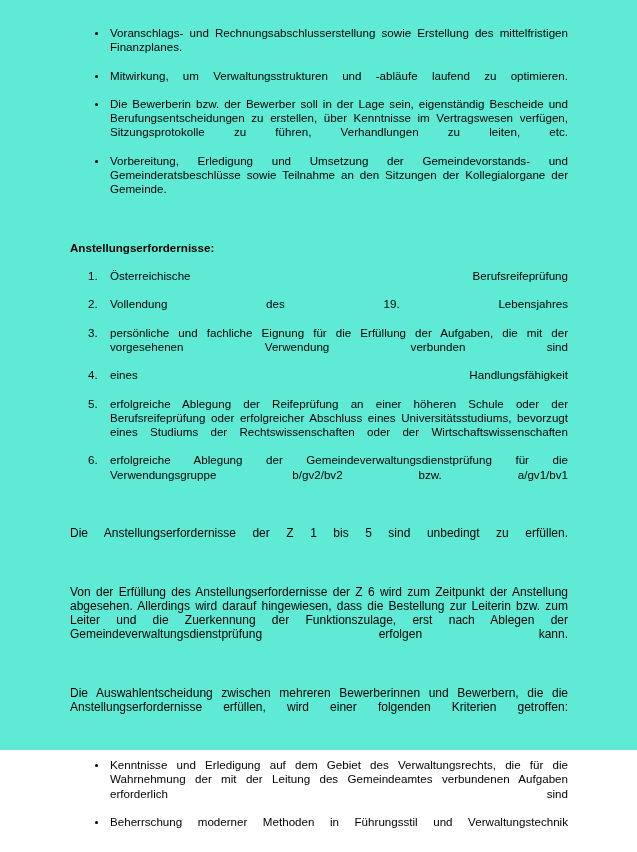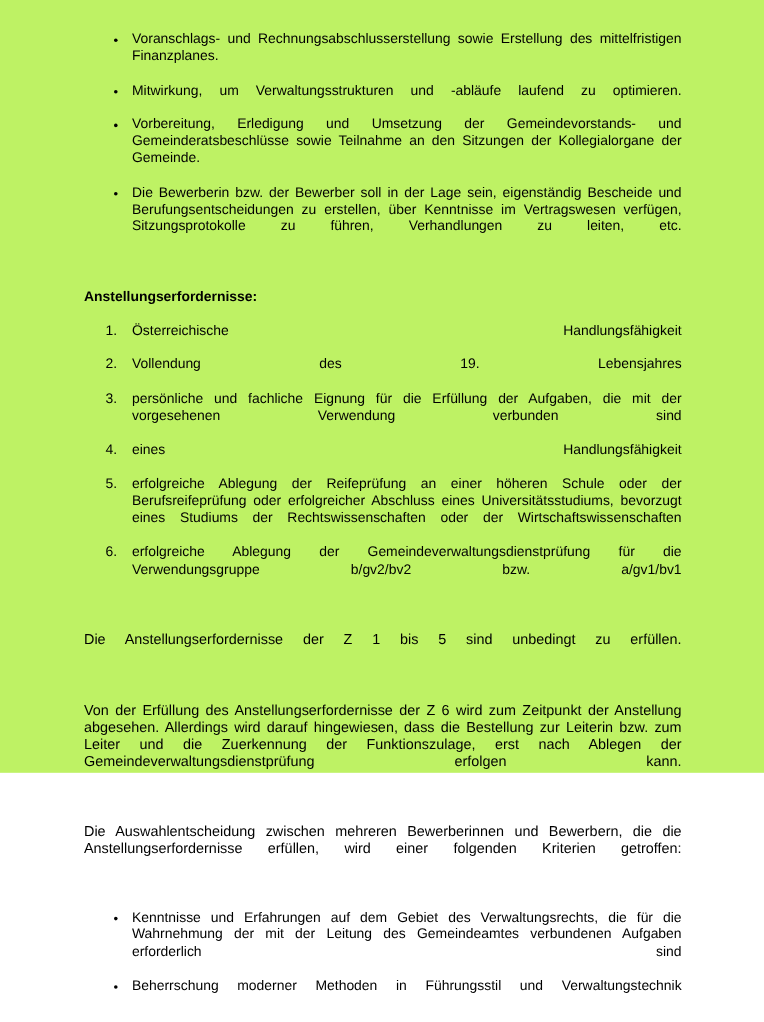--- a/index.html
+++ b/index.html
@@ -12,22 +12,22 @@
     width: 637px;
     height: 852px;
     font-family: "Liberation Sans", sans-serif;
     color: #000000;
     -webkit-font-smoothing: none;
   }
 
   .page {
     position: relative;
     width: 637px;
-    height: 644px;
-    background: #bef264;
+    height: 750px;
+    background: #5eead4;
     box-sizing: border-box;
     padding: 26px 69px 0 70px;
   }
 
   
   .para {
     font-size: 12px;
     line-height: 14.2px;
     text-align: justify;
     text-justify: inter-word;
@@ -133,37 +133,37 @@
 <div class="page">
 
   <ul class="bullets">
     <li>
       <span class="li-text">Voranschlags- und Rechnungsabschlusserstellung sowie Erstellung des mittelfristigen Finanzplanes.</span>
     </li>
     <li>
       <span class="li-text">Mitwirkung, um Verwaltungsstrukturen und -abläufe laufend zu optimieren.</span>
     </li>
     <li>
+      <span class="li-text">Die Bewerberin bzw. der Bewerber soll in der Lage sein, eigenständig Bescheide und Berufungsentscheidungen zu erstellen, über Kenntnisse im Vertragswesen verfügen, Sitzungsprotokolle zu führen, Verhandlungen zu leiten, etc.</span>
+    </li>
+    <li>
       <span class="li-text">Vorbereitung, Erledigung und Umsetzung der Gemeindevorstands- und Gemeinderatsbeschlüsse sowie Teilnahme an den Sitzungen der Kollegialorgane der Gemeinde.</span>
     </li>
-    <li>
-      <span class="li-text">Die Bewerberin bzw. der Bewerber soll in der Lage sein, eigenständig Bescheide und Berufungsentscheidungen zu erstellen, über Kenntnisse im Vertragswesen verfügen, Sitzungsprotokolle zu führen, Verhandlungen zu leiten, etc.</span>
-    </li>
   </ul>
 
   <div class="gap-lg"></div>
   <div class="gap-sm"></div>
 
   <p class="heading">Anstellungserfordernisse:</p>
 
   <div class="gap-sm"></div>
 
   <ol class="numbers">
     <li>
-      <span class="li-text">Österreichische Handlungsfähigkeit</span>
+      <span class="li-text">Österreichische Berufsreifeprüfung</span>
     </li>
     <li>
       <span class="li-text">Vollendung des 19. Lebensjahres</span>
     </li>
     <li>
       <span class="li-text">persönliche und fachliche Eignung für die Erfüllung der Aufgaben, die mit der vorgesehenen Verwendung verbunden sind</span>
     </li>
     <li>
       <span class="li-text">eines Handlungsfähigkeit</span>
     </li>
@@ -194,21 +194,21 @@
 
   <p class="para">
     <span class="p-text">Die Auswahlentscheidung zwischen mehreren Bewerberinnen und Bewerbern, die die Anstellungserfordernisse erfüllen, wird einer folgenden Kriterien getroffen:</span>
   </p>
 
   <div class="gap-lg"></div>
   <div class="gap-sm"></div>
 
   <ul class="bullets">
     <li>
-      <span class="li-text">Kenntnisse und Erfahrungen auf dem Gebiet des Verwaltungsrechts, die für die Wahrnehmung der mit der Leitung des Gemeindeamtes verbundenen Aufgaben erforderlich sind</span>
+      <span class="li-text">Kenntnisse und Erledigung auf dem Gebiet des Verwaltungsrechts, die für die Wahrnehmung der mit der Leitung des Gemeindeamtes verbundenen Aufgaben erforderlich sind</span>
     </li>
     <li>
       <span class="li-text">Beherrschung moderner Methoden in Führungsstil und Verwaltungstechnik</span>
     </li>
 
   </ul>
 
 </div>
 
 </body></html>

